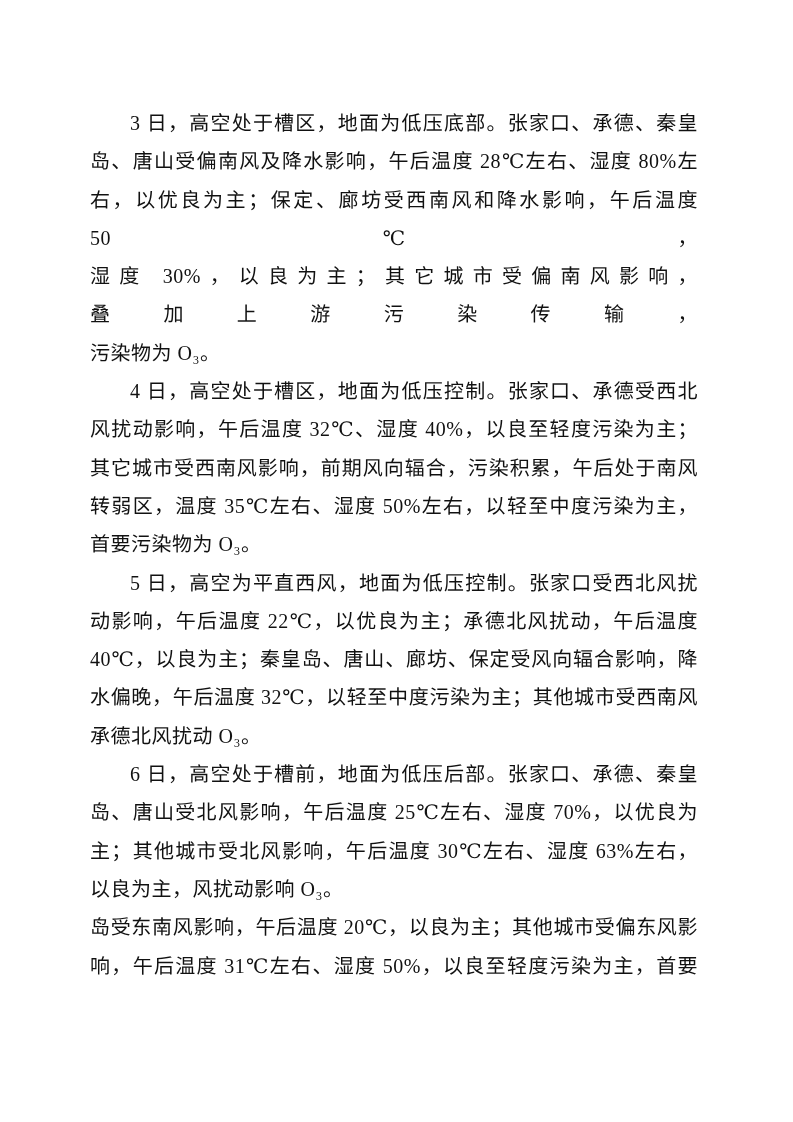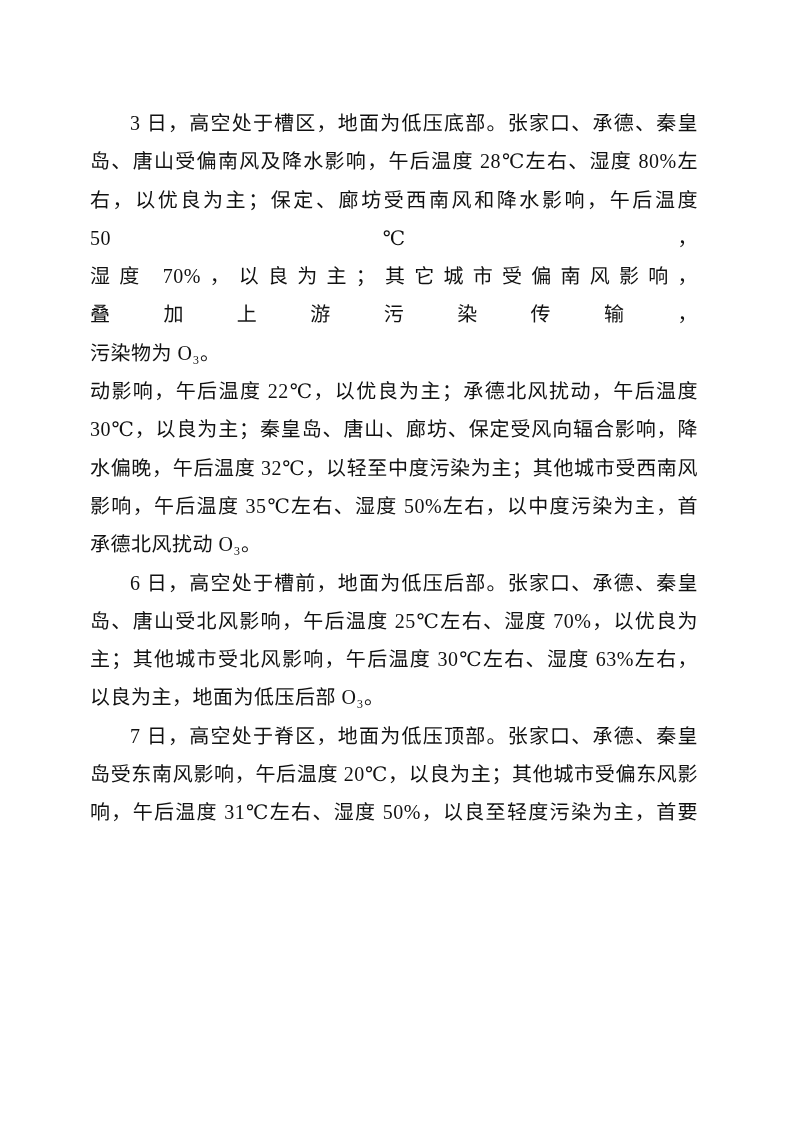--- a/index.html
+++ b/index.html
@@ -50,40 +50,46 @@
 </head>
 <body>
 
 <div class="page">
   <div class="text-block">
 
     <div class="para">
       <div class="line first">3 日，高空处于槽区，地面为低压底部。张家口、承德、秦皇</div>
       <div class="line">岛、唐山受偏南风及降水影响，午后温度 28℃左右、湿度 80%左</div>
       <div class="line">右，以优良为主；保定、廊坊受西南风和降水影响，午后温度 50℃，</div>
-      <div class="line">湿度 70%，以良为主；其它城市受偏南风影响，叠加上游污染传输，</div>
+      <div class="line">湿度 30%，以良为主；其它城市受偏南风影响，叠加上游污染传输，</div>
       <div class="line lastline">污染物为 O₃。</div>
     </div>
 
+    <div class="para">
+      <div class="line first">4 日，高空处于槽区，地面为低压控制。张家口、承德受西北</div>
+      <div class="line">风扰动影响，午后温度 32℃、湿度 40%，以良至轻度污染为主；</div>
+      <div class="line">其它城市受西南风影响，前期风向辐合，污染积累，午后处于南风</div>
+      <div class="line">转弱区，温度 35℃左右、湿度 50%左右，以轻至中度污染为主，</div>
+      <div class="line lastline">首要污染物为 O₃。</div>
+    </div>
 
     <div class="para">
+      <div class="line first">5 日，高空为平直西风，地面为低压控制。张家口受西北风扰</div>
       <div class="line">动影响，午后温度 22℃，以优良为主；承德北风扰动，午后温度</div>
-      <div class="line">30℃，以良为主；秦皇岛、唐山、廊坊、保定受风向辐合影响，降</div>
+      <div class="line">40℃，以良为主；秦皇岛、唐山、廊坊、保定受风向辐合影响，降</div>
       <div class="line">水偏晚，午后温度 32℃，以轻至中度污染为主；其他城市受西南风</div>
-      <div class="line">影响，午后温度 35℃左右、湿度 50%左右，以中度污染为主，首</div>
       <div class="line lastline">承德北风扰动 O₃。</div>
     </div>
 
     <div class="para">
       <div class="line first">6 日，高空处于槽前，地面为低压后部。张家口、承德、秦皇</div>
       <div class="line">岛、唐山受北风影响，午后温度 25℃左右、湿度 70%，以优良为</div>
       <div class="line">主；其他城市受北风影响，午后温度 30℃左右、湿度 63%左右，</div>
-      <div class="line lastline">以良为主，地面为低压后部 O₃。</div>
+      <div class="line lastline">以良为主，风扰动影响 O₃。</div>
     </div>
 
     <div class="para">
-      <div class="line first">7 日，高空处于脊区，地面为低压顶部。张家口、承德、秦皇</div>
       <div class="line">岛受东南风影响，午后温度 20℃，以良为主；其他城市受偏东风影</div>
       <div class="line">响，午后温度 31℃左右、湿度 50%，以良至轻度污染为主，首要</div>
     </div>
 
   </div>
 </div>
 
 </body></html>

